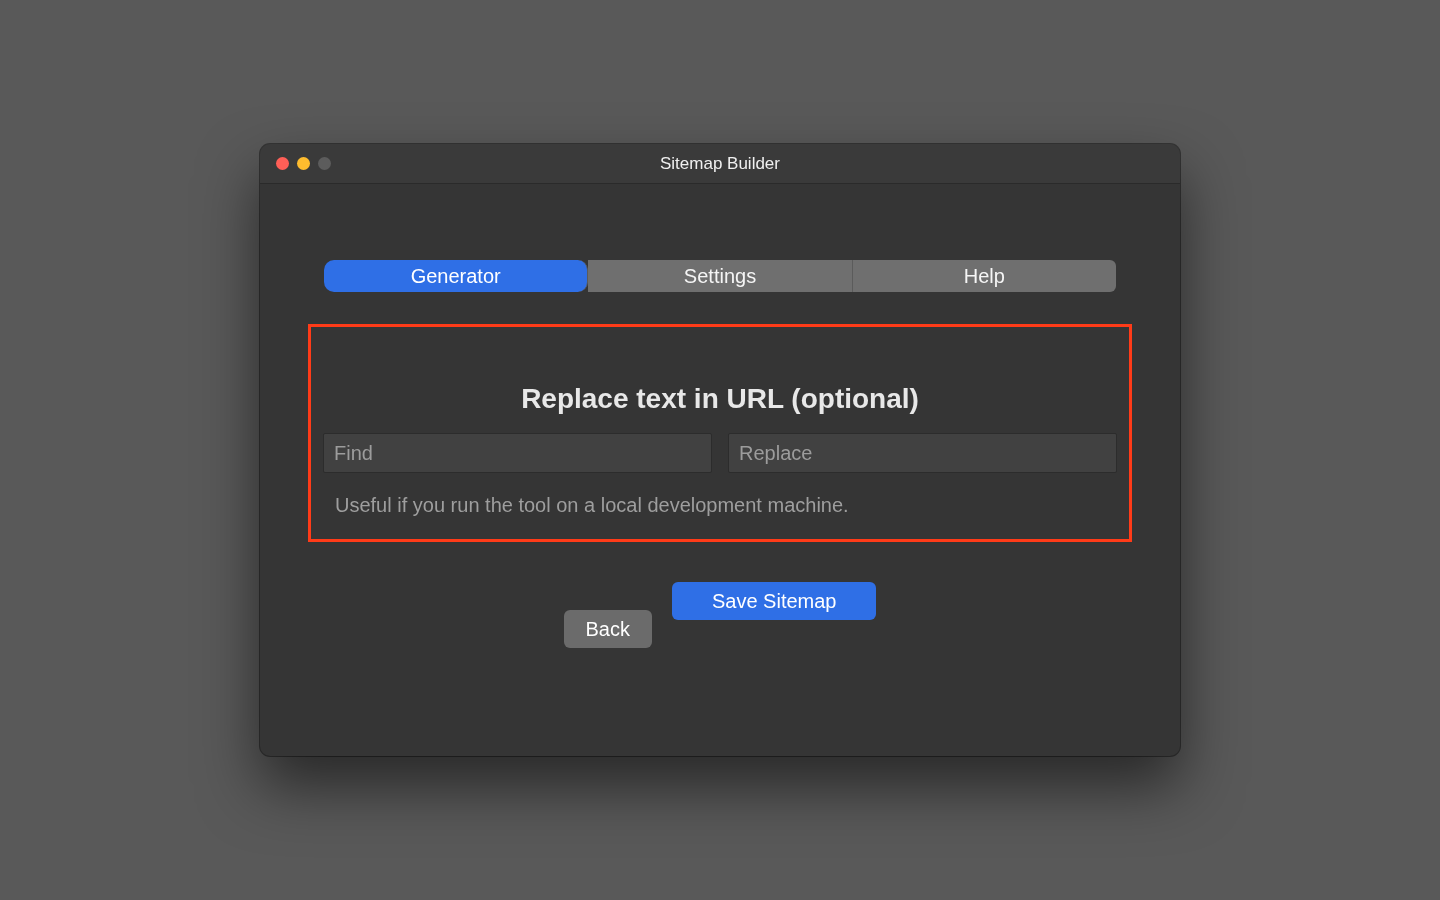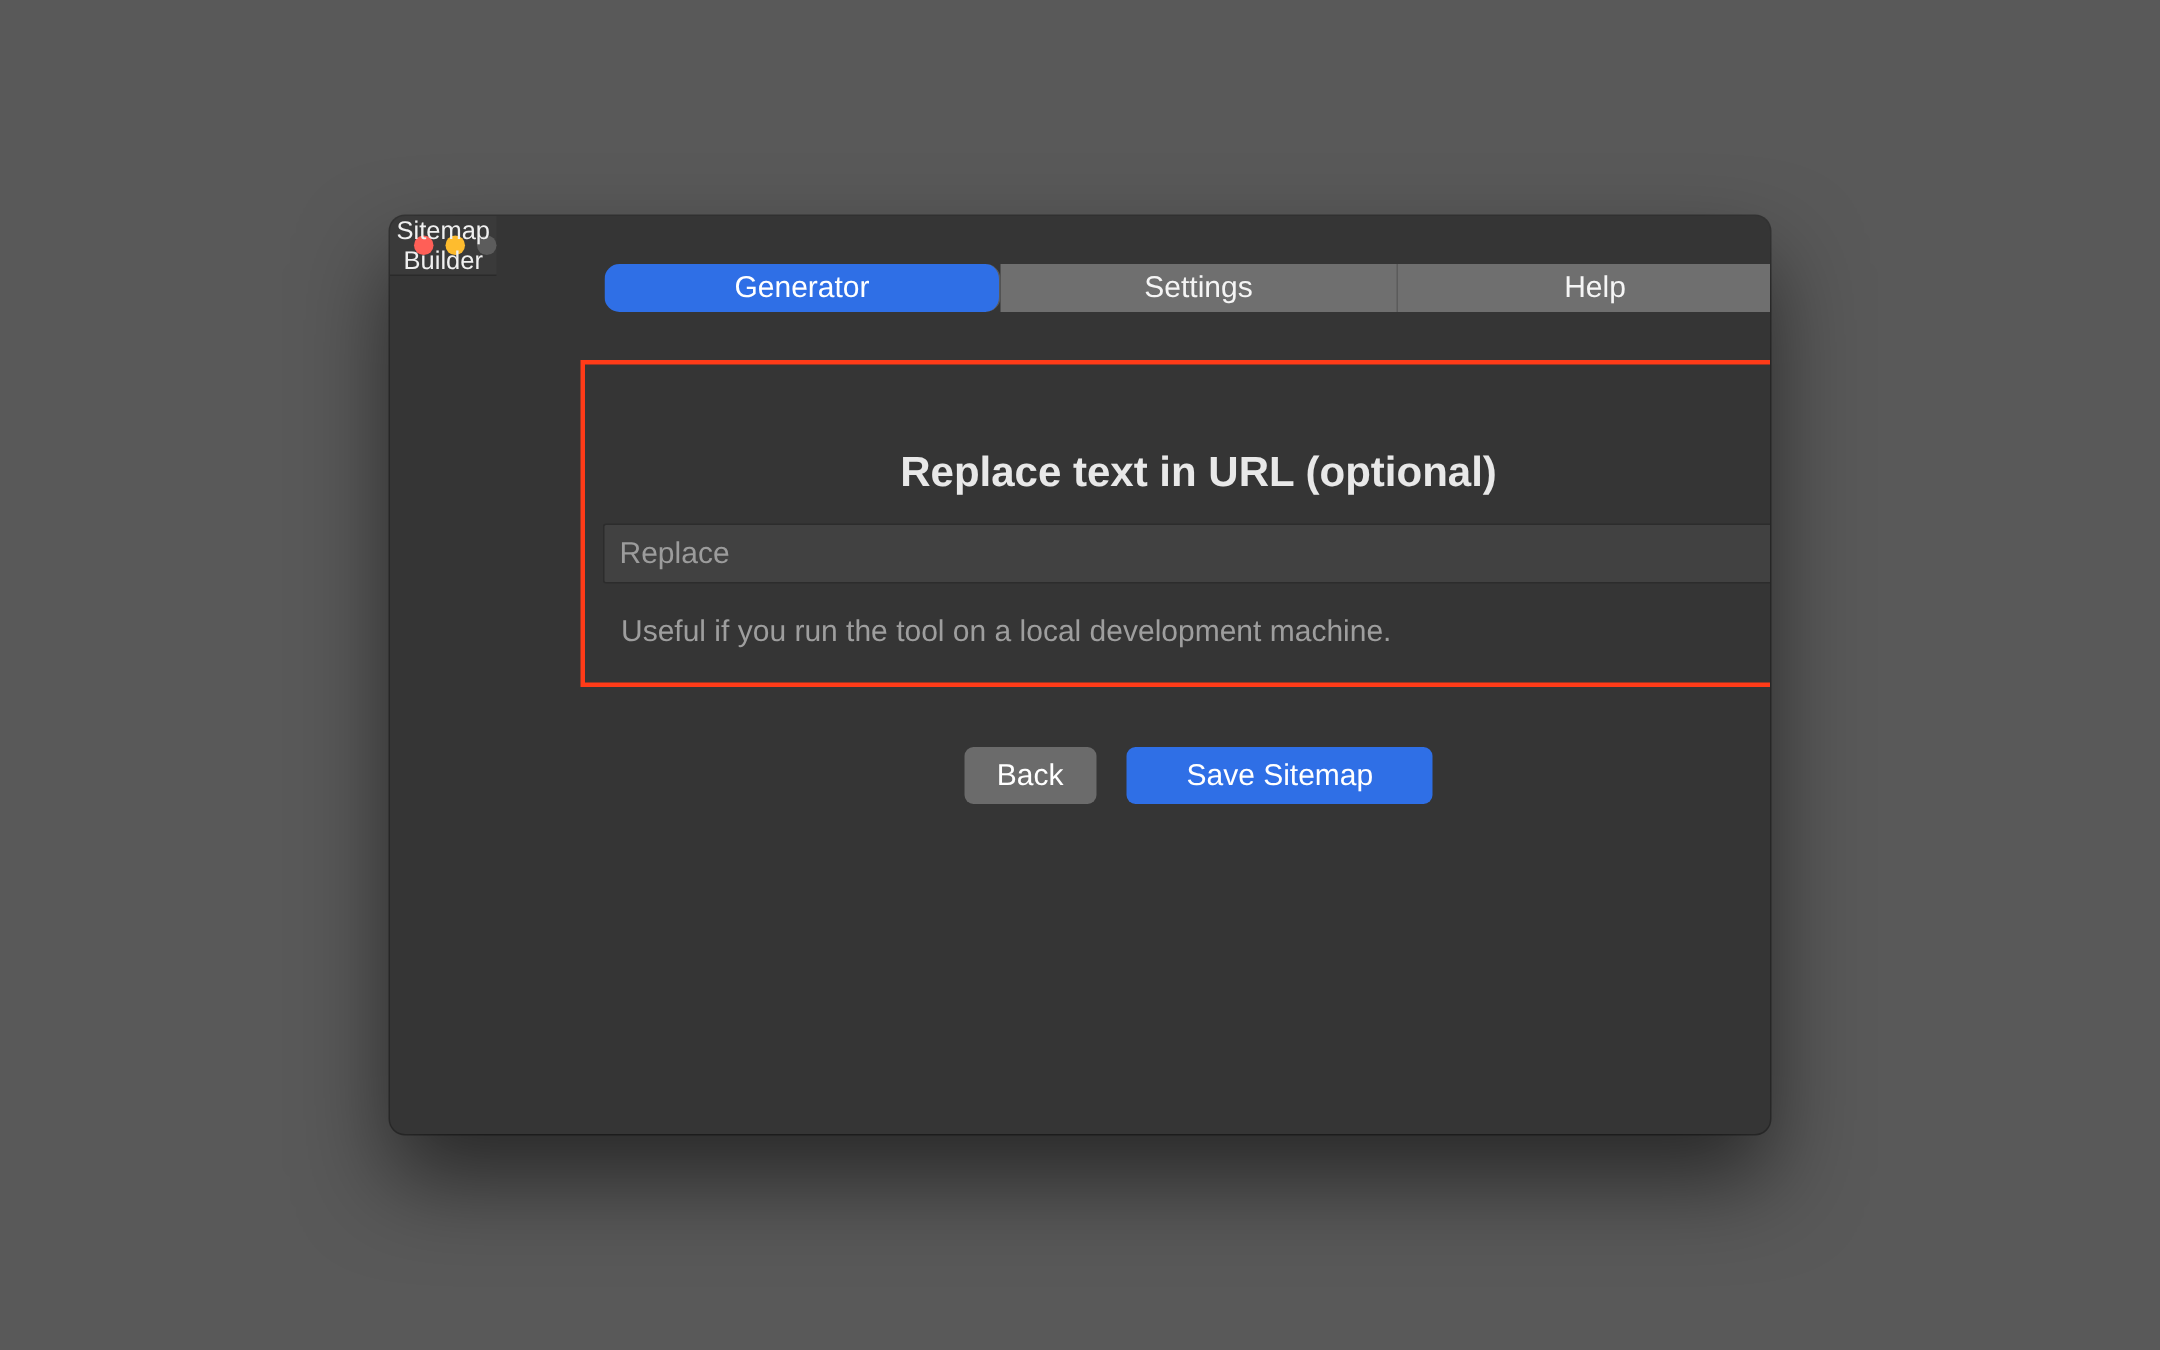--- a/index.html
+++ b/index.html
@@ -13,21 +13,22 @@
       overflow: hidden;
     }
     .window {
       width: 920px;
       height: 612px;
       background: #353535;
       border-radius: 10px;
       box-shadow: 0 30px 60px rgba(0,0,0,0.55), 0 0 0 1px rgba(0,0,0,0.4);
       overflow: hidden;
       display: flex;
-      flex-direction: row;
+      flex-direction: column;
+      gap: 44px;
     }
     .titlebar {
       height: 40px;
       background: #3a3a3a;
       display: flex;
       align-items: center;
       position: relative;
       border-bottom: 1px solid #2a2a2a;
     }
     .traffic-lights {
@@ -132,21 +133,21 @@
     .btn {
       height: 38px;
       border: none;
       border-radius: 6px;
       font-size: 20px;
       font-weight: 400;
       padding: 0 22px;
       cursor: pointer;
       color: #fff;
     }
-    .btn.secondary { background: #6b6b6b; }
+    .btn.secondary { background: #6b6b6b; margin-top: 28px; }
     .btn.primary   { background: #2f6fe6; padding: 0 40px; }
   </style>
 </head>
 <body>
 
 <div class="window">
   <div class="titlebar">
     <div class="traffic-lights">
       <div class="tl close"></div>
       <div class="tl min"></div>
@@ -159,20 +160,21 @@
     <div class="tabs">
       <div class="tab active">Generator</div>
       <div class="tab">Settings</div>
       <div class="tab">Help</div>
     </div>
 
 
     <div class="highlight-box">
       <div class="replace-label">Replace text in URL (optional)</div>
       <div class="inputs-row">
+        <input class="text-input" placeholder="Find" style="">
         <input class="text-input" placeholder="Replace" style="">
       </div>
       <div class="help-text">
         <div>Useful if you run the tool on a local development machine.</div>
       </div>
     </div>
 
     <div class="buttons-row">
       <button class="btn secondary">Back</button>
       <button class="btn primary">Save Sitemap</button>

